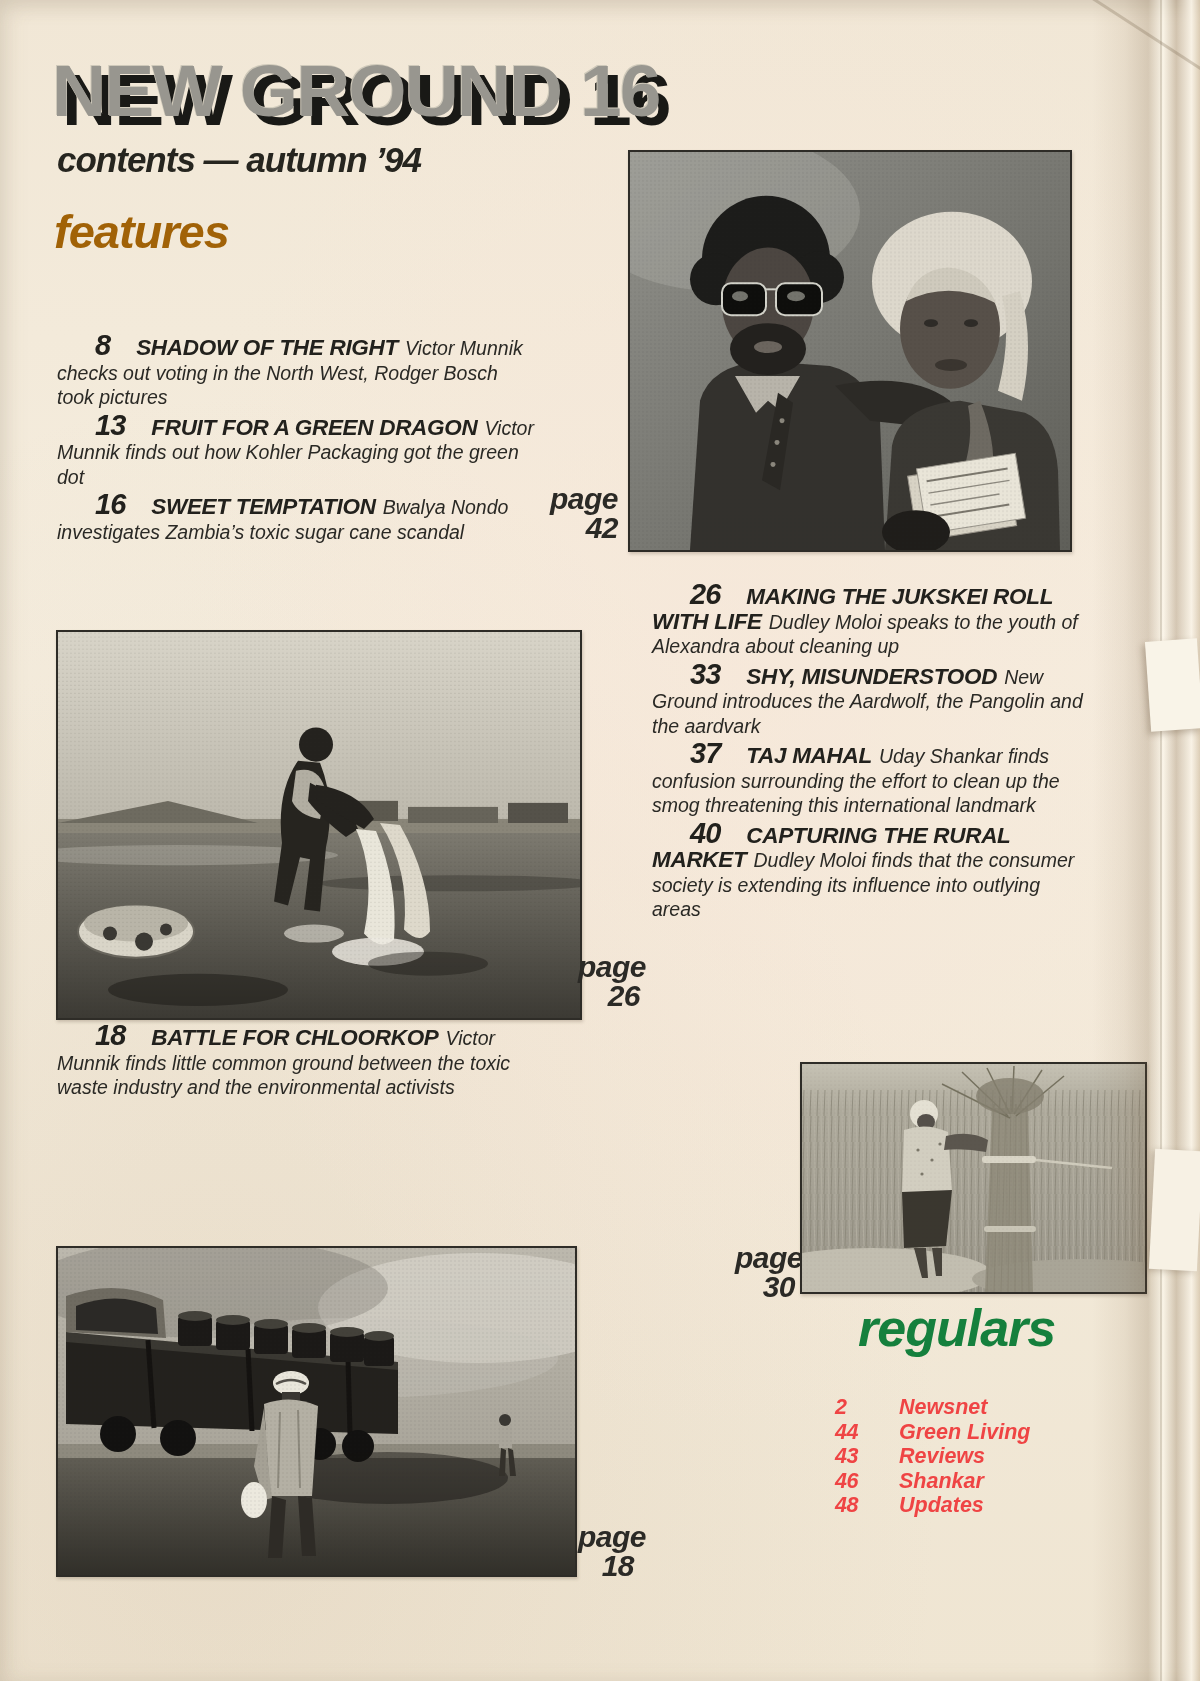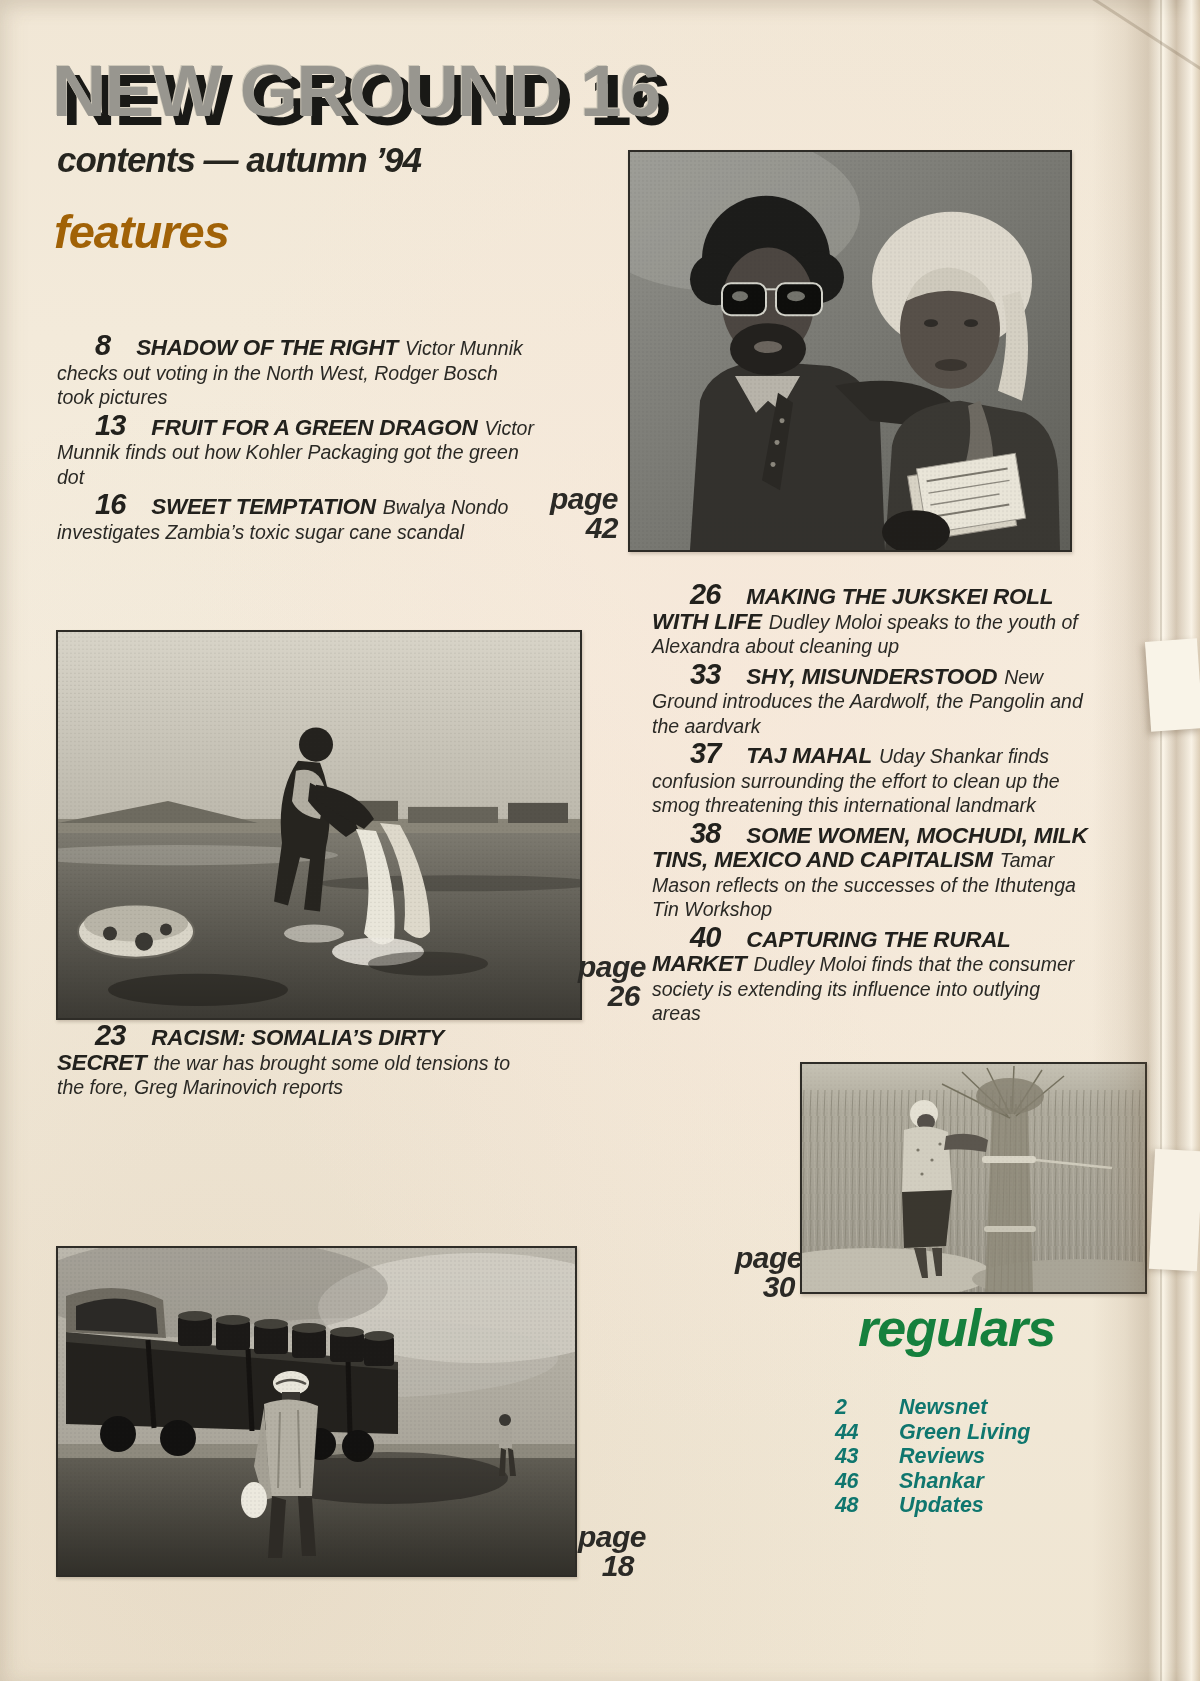--- a/index.html
+++ b/index.html
@@ -28,21 +28,21 @@
   .entry{margin:0 0 6px 0;line-height:24.5px;font-size:19.5px;}
   .entry .num{font-weight:bold;font-style:italic;font-size:29px;line-height:1px;margin-left:38px;margin-right:26px;letter-spacing:-1px;color:#22211d;}
   .entry .ttl{font-weight:bold;font-style:italic;font-size:22.5px;letter-spacing:-.3px;margin-right:7px;color:#22211d;}
   .entry .dsc{font-style:italic;}
 
   .pagecap{font-style:italic;font-weight:bold;font-size:30px;line-height:29px;text-align:right;color:#2b2a26;letter-spacing:-.5px;}
 
   .photo{border:2px solid #2e2c27;background:#8b8880;box-shadow:1px 2px 3px rgba(90,75,55,.25);}
   .photo svg{display:block;width:100%;height:100%;}
 
-  .reg-list{left:835px;top:1396px;font-style:italic;font-weight:bold;font-size:21.5px;color:#0f766e;}
+  .reg-list{left:835px;top:1396px;font-style:italic;font-weight:bold;font-size:21.5px;color:#ef4444;}
   .reg-row{line-height:23.5px;margin-bottom:1px;}
   .reg-row .rnum{display:inline-block;width:64px;letter-spacing:-.5px;}
 
   .crease{left:1092px;top:0;width:108px;height:1681px;pointer-events:none;
     background:linear-gradient(90deg, rgba(0,0,0,0) 0%, rgba(140,115,85,.10) 30%,
       rgba(118,93,63,.22) 52%, rgba(255,252,242,.55) 66%, rgba(128,103,73,.28) 78%,
       rgba(250,244,232,.85) 92%, rgba(208,188,158,.5) 100%);}
   .crease-line{left:1160px;top:0;width:2px;height:1681px;background:rgba(95,75,52,.18);}
   .fold-tr{left:1005px;top:18px;width:240px;height:3px;background:rgba(120,100,75,.28);transform:rotate(33deg);}
   .tear1{left:1148px;top:640px;width:52px;height:90px;background:#f9f4e8;transform:rotate(-4deg);box-shadow:-3px 3px 6px rgba(110,90,65,.35);}
@@ -119,21 +119,20 @@
     </g>
     <ellipse cx="286" cy="382" rx="34" ry="22" fill="#1f1d1a"></ellipse>
     <rect width="440" height="400" fill="url(#ht1)"></rect>
   </svg>
 </div>
 
 <div class="abs col" style="left:652px;top:585px;width:438px;">
   <p class="entry"><span class="num">26</span><span class="ttl">MAKING THE JUKSKEI ROLL WITH LIFE</span><span class="dsc">Dudley Moloi speaks to the youth of Alexandra about cleaning up</span></p>
   <p class="entry"><span class="num">33</span><span class="ttl">SHY, MISUNDERSTOOD</span><span class="dsc">New Ground introduces the Aardwolf, the Pangolin and the aardvark</span></p>
   <p class="entry"><span class="num">37</span><span class="ttl">TAJ MAHAL</span><span class="dsc">Uday Shankar finds confusion surrounding the effort to clean up the smog threatening this international landmark</span></p>
-  <p class="entry"><span class="num">38</span><span class="ttl">SOME WOMEN, MOCHUDI, MILK TINS, MEXICO AND CAPITALISM</span><span class="dsc">Tamar Mason reflects on the successes of the Ithutenga Tin Workshop</span></p>
   <p class="entry"><span class="num">40</span><span class="ttl">CAPTURING THE RURAL MARKET</span><span class="dsc">Dudley Moloi finds that the consumer society is extending its influence into outlying areas</span></p>
 </div>
 
 <div class="abs photo" style="left:56px;top:630px;width:522px;height:386px;">
   <svg viewBox="0 0 522 384" preserveAspectRatio="none">
     <defs>
       <linearGradient id="sky2" x1="0" y1="0" x2="0" y2="1">
           <stop offset="0" stop-color="#d8d4c8"></stop>
           <stop offset="1" stop-color="#bbb7ab"></stop>
         </linearGradient>
@@ -175,21 +174,21 @@
     <ellipse cx="140" cy="356" rx="90" ry="16" fill="rgba(25,23,20,.5)"></ellipse>
     <rect width="522" height="384" fill="url(#ht2)"></rect>
   </svg>
 </div>
 <div class="abs pagecap" style="left:578px;top:952px;width:62px;">
   <div>page</div>
   <div>26</div>
 </div>
 
 <div class="abs col" style="left:57px;top:1026px;width:482px;">
-  <p class="entry"><span class="num">23</span><span class="ttl">RACISM: SOMALIA’S DIRTY SECRET</span><span class="dsc">the war has brought some old tensions to the fore, Greg Marinovich reports</span></p>
+  <p class="entry"><span class="num">18</span><span class="ttl">BATTLE FOR CHLOORKOP</span><span class="dsc">Victor Munnik finds little common ground between the toxic waste industry and the environmental activists</span></p>
 </div>
 
 <div class="abs pagecap" style="left:735px;top:1243px;width:60px;">
   <div>page</div>
   <div>30</div>
 </div>
 <div class="abs photo" style="left:800px;top:1062px;width:343px;height:228px;">
   <svg viewBox="0 0 343 228" preserveAspectRatio="none">
     <defs>
       <linearGradient id="bg4" x1="0" y1="0" x2="0" y2="1">

